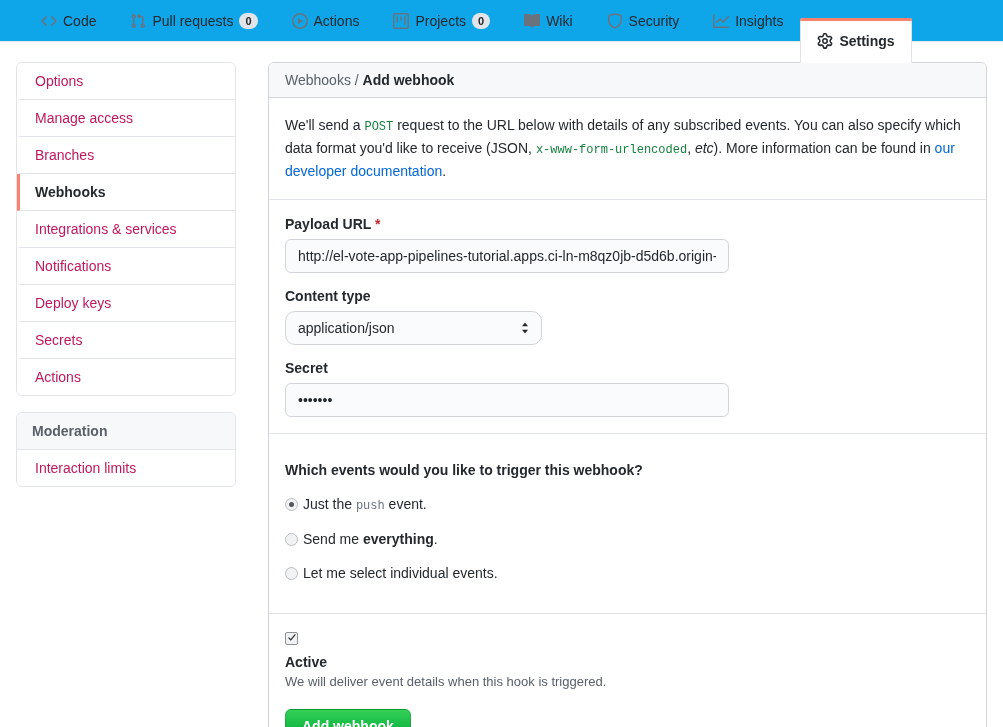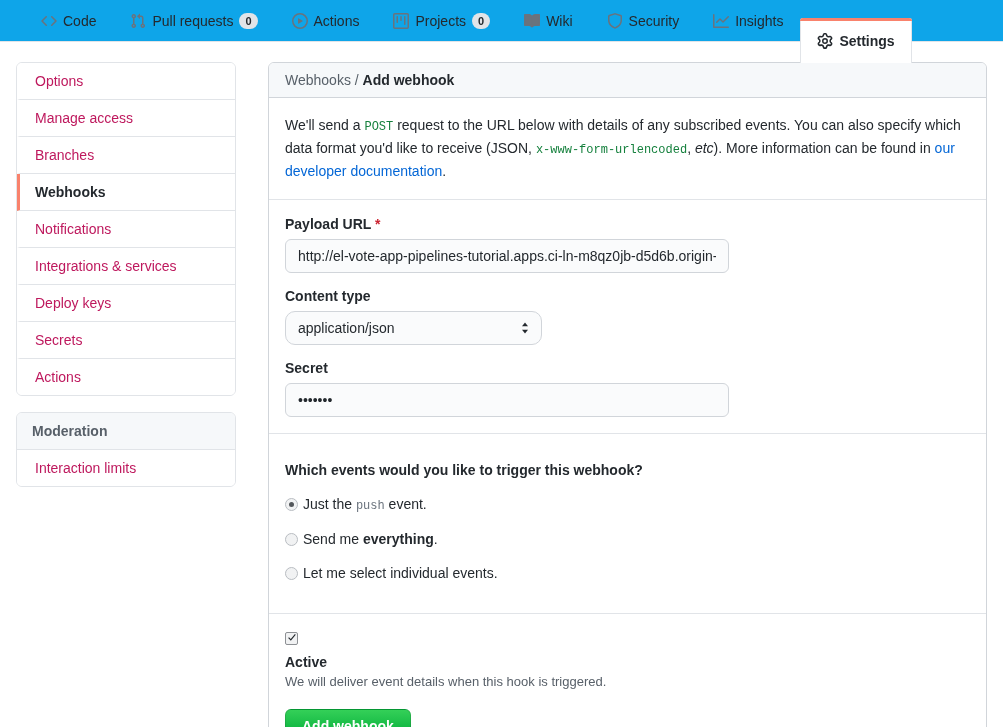--- a/index.html
+++ b/index.html
@@ -353,22 +353,22 @@
 </nav>
 
 <div class="page">
 
   <aside class="sidebar">
     <nav class="menu">
       <a class="menu-item">Options</a>
       <a class="menu-item">Manage access</a>
       <a class="menu-item">Branches</a>
       <a class="menu-item selected">Webhooks</a>
+      <a class="menu-item">Integrations &amp; services</a>
       <a class="menu-item">Notifications</a>
-      <a class="menu-item">Integrations &amp; services</a>
       <a class="menu-item">Deploy keys</a>
       <a class="menu-item">Secrets</a>
       <a class="menu-item">Actions</a>
     </nav>
 
     <nav class="menu">
       <div class="menu-heading">Moderation</div>
       <a class="menu-item">Interaction limits</a>
     </nav>
   </aside>

